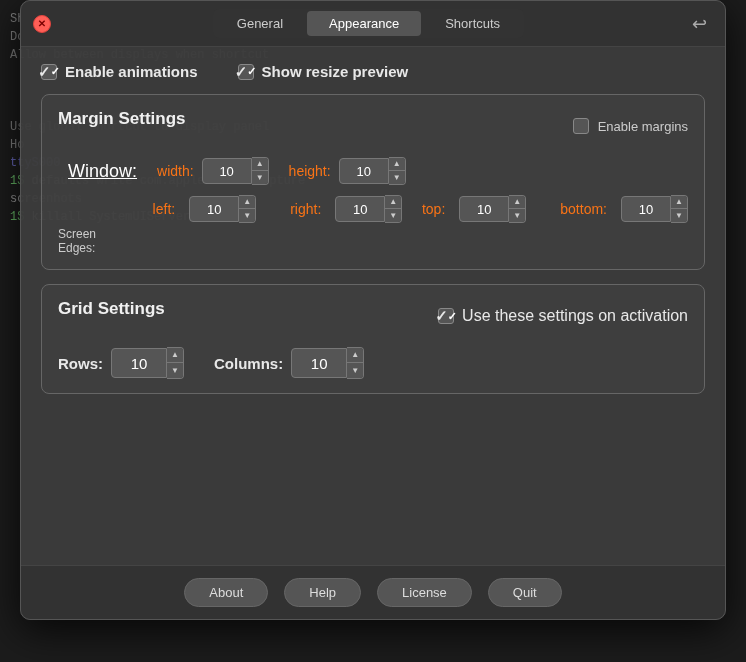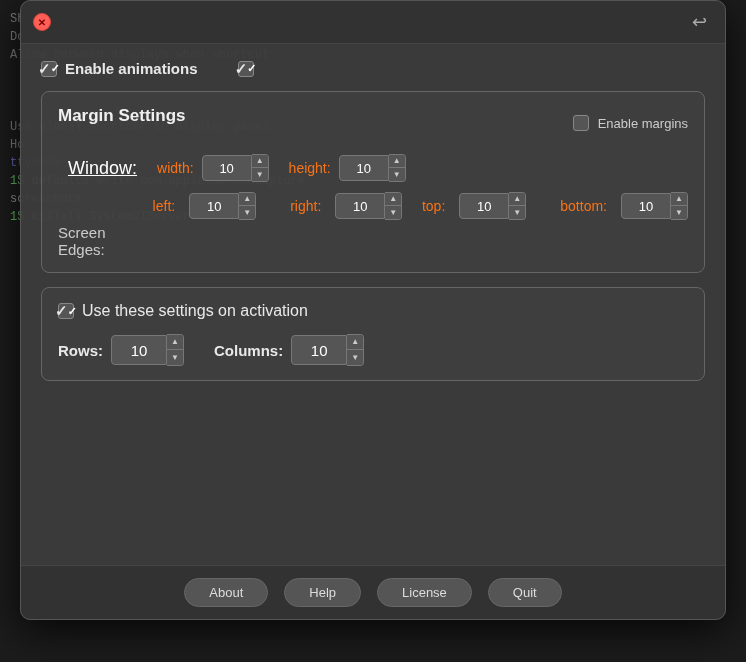--- a/index.html
+++ b/index.html
@@ -240,21 +240,21 @@
 
     
     .screen-edges-section {
       display: flex;
       align-items: flex-start;
       gap: 16px;
       padding-left: 0px;
     }
 
     .se-label {
-      font-size: 15px;
+      font-size: 12px;
       color: #ccc;
       padding-top: 4px;
     }
 
     .se-grid {
       display: flex;
       gap: 8px;
     }
 
     .se-row {
@@ -356,39 +356,45 @@
   <div class="term-line" style="color:#8f8;">1$ <span style="color:#fff;">killall SystemUIServer</span></div>
 </div>
 
 <div class="panel">
 
   <div class="title-bar">
     <div class="close-btn">
       <span>✕</span>
     </div>
 
+    <div class="tabs">
+      <div class="tab">General</div>
+      <div class="tab active">Appearance</div>
+      <div class="tab">Shortcuts</div>
+    </div>
 
     <div class="back-btn">
       <span>↩</span>
     </div>
   </div>
 
   <div class="content">
 
     <div class="top-checks">
       <div class="check-item">
         <div class="checkbox checked">
           <span>✓</span>
         </div>
         <span>Enable animations</span>
       </div>
       <div class="check-item">
         <div class="checkbox checked">
           <span>✓</span>
         </div>
+        <span>Show resize preview</span>
       </div>
     </div>
 
     <div class="section-box">
       <div class="section-header">
         <span class="section-title">Margin Settings</span>
         <div class="enable-margins-row">
           <div class="checkbox"></div>
           <span>Enable margins</span>
         </div>
@@ -458,20 +464,21 @@
                 <button class="spin-btn">▼</button>
               </div>
             </div>
           </div>
         </div>
       </div>
     </div>
 
     <div class="section-box">
       <div class="section-header">
+        <span class="section-title">Grid Settings</span>
         <div class="check-item">
           <div class="checkbox checked">
             <span>✓</span>
           </div>
           <span style="font-size:16px; font-weight:500;">Use these settings on activation</span>
         </div>
       </div>
 
       <div class="grid-row">
         <div class="grid-field">

